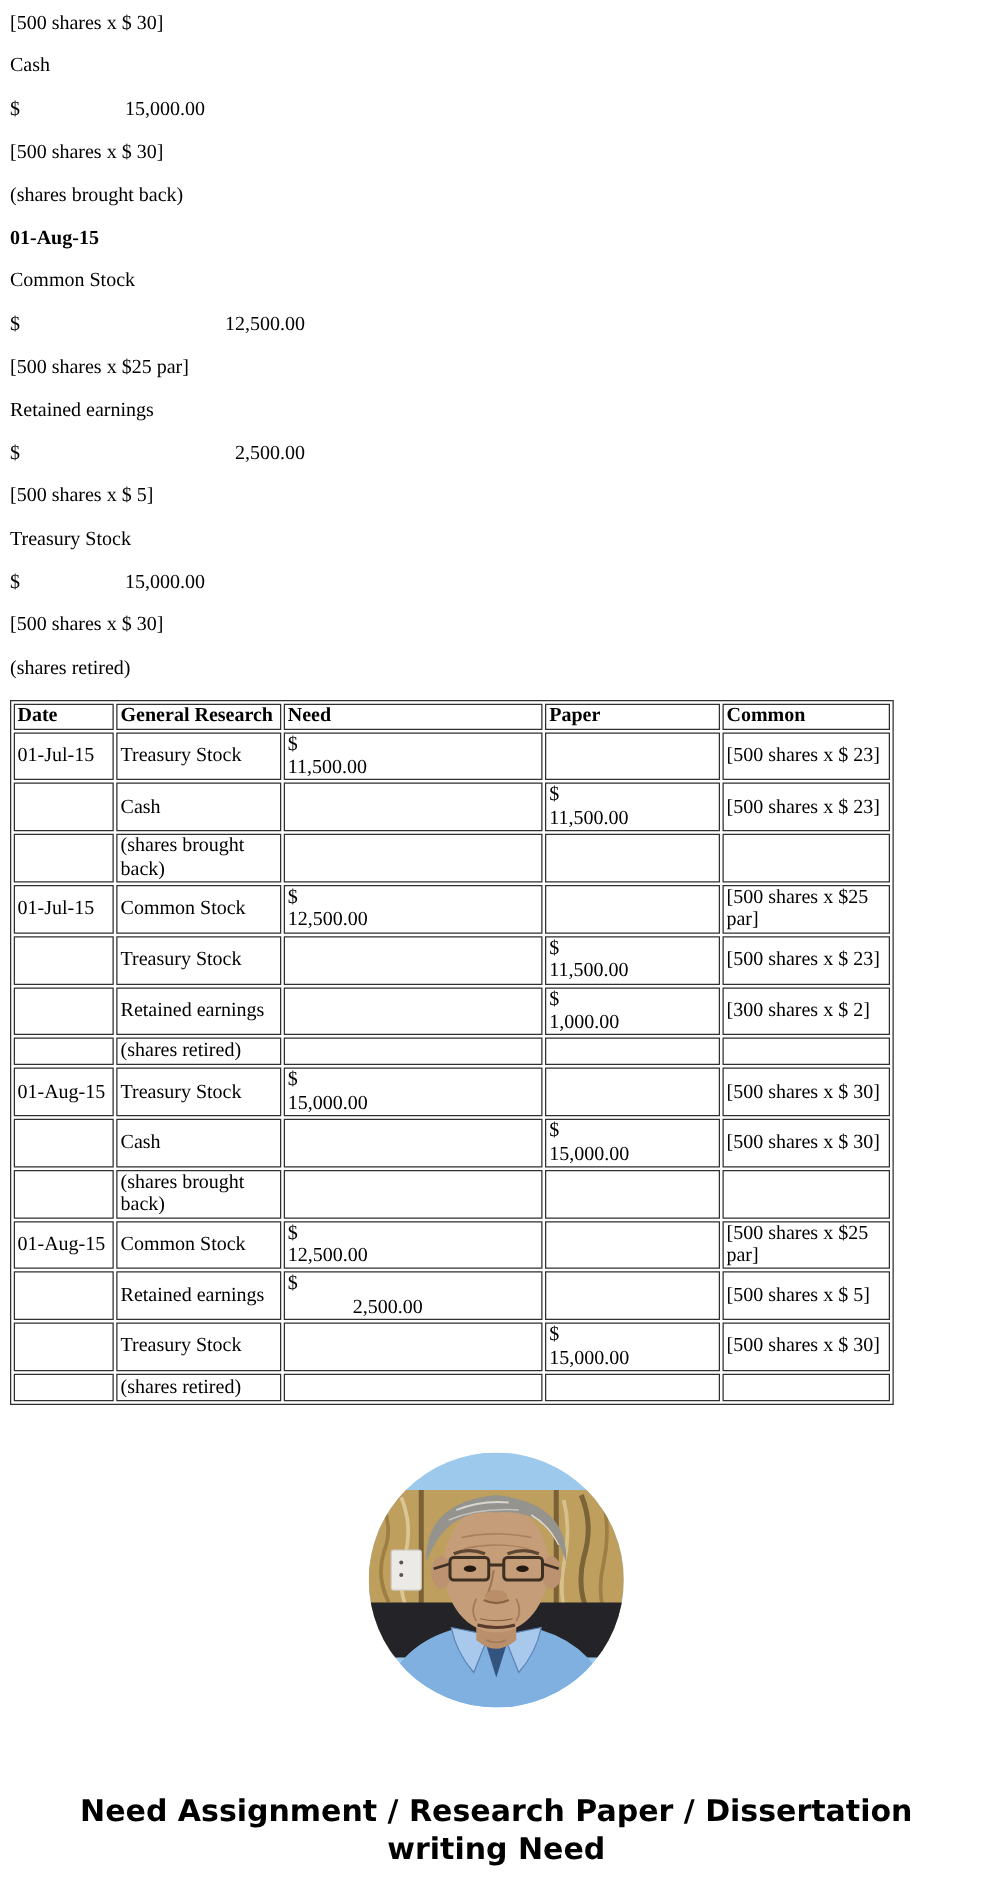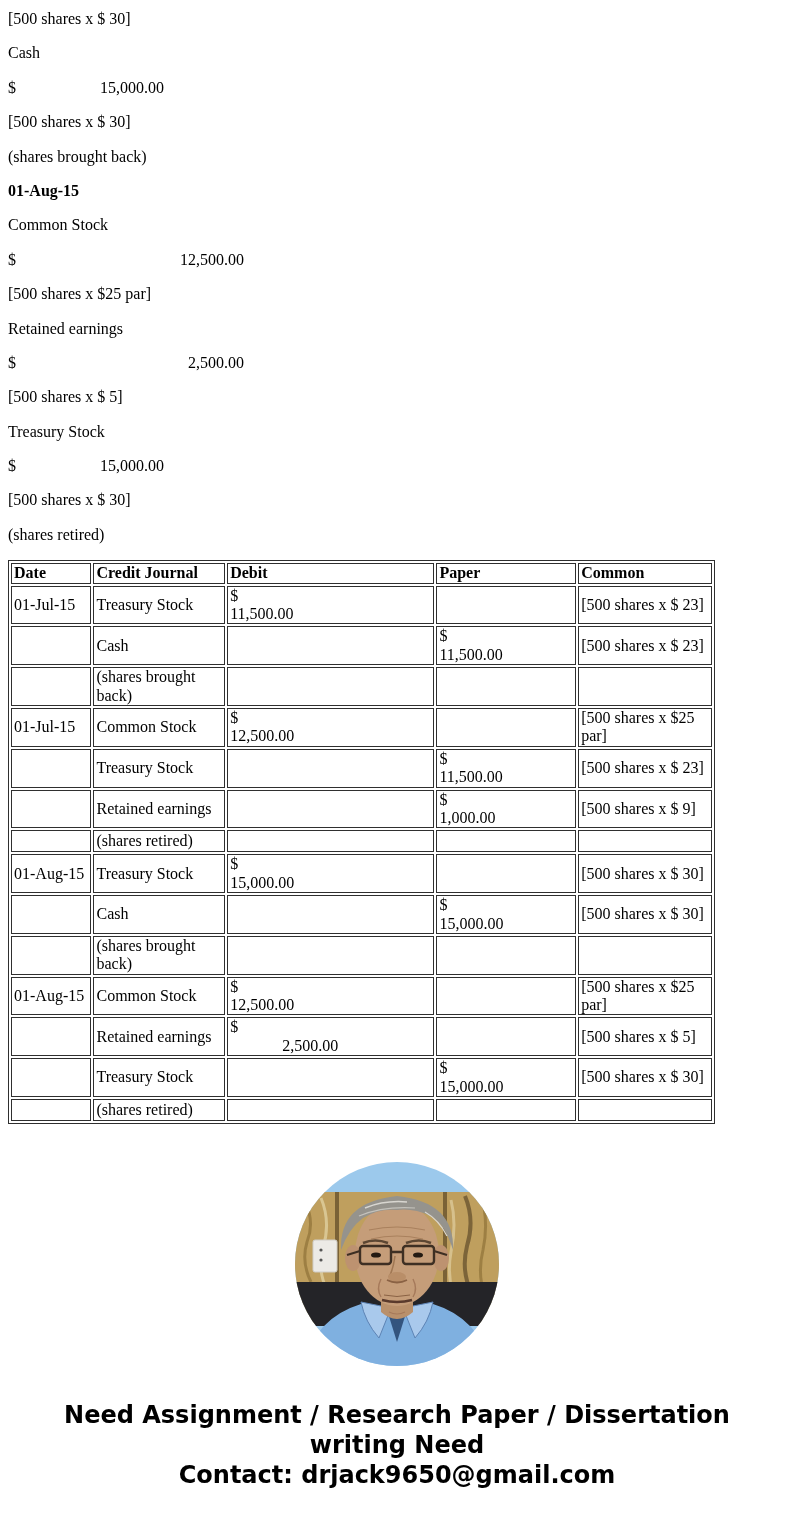--- a/index.html
+++ b/index.html
@@ -50,21 +50,21 @@
   .col-working { width: 133px; }
   table.journal td { height: 20px; }
 
   .photo-wrap {
     margin-top: 38px;
     text-align: center;
   }
   .photo-wrap svg { display: block; margin: 0 auto; }
 
   .footer-banner {
-    margin-top: 34px;
+    margin-top: 68px;
     text-align: center;
     font-family: "DejaVu Sans", sans-serif;
     font-weight: bold;
     font-size: 24px;
     line-height: 30px;
   }
 </style>
 </head>
 <body>
 
@@ -91,22 +91,22 @@
     <colgroup>
       <col class="col-date">
         <col class="col-journal">
         <col class="col-debit">
         <col class="col-credit">
         <col class="col-working">
     </colgroup>
     <tbody>
         <tr>
       <th>Date</th>
-      <th>Credit Journal</th>
-      <th>Debit</th>
+      <th>General Research</th>
+      <th>Need</th>
       <th>Paper</th>
       <th>Common</th>
     </tr>
     <tr>
       <td class="c-date">01-Jul-15</td>
       <td>Treasury Stock</td>
       <td>$
 11,500.00</td>
       <td></td>
       <td>[500 shares x $ 23]</td>
@@ -141,21 +141,21 @@
       <td>$
 11,500.00</td>
       <td>[500 shares x $ 23]</td>
     </tr>
     <tr>
       <td class="c-date"></td>
       <td>Retained earnings</td>
       <td></td>
       <td>$
 1,000.00</td>
-      <td>[500 shares x $ 9]</td>
+      <td>[300 shares x $ 2]</td>
     </tr>
     <tr>
       <td class="c-date"></td>
       <td>(shares retired)</td>
       <td></td>
       <td></td>
       <td></td>
     </tr>
     <tr>
       <td class="c-date">01-Aug-15</td>
@@ -281,16 +281,15 @@
         <path d="M89,133 Q102,136 115,133" stroke="#8a6244" stroke-width="1" fill="none"></path>
         <path d="M87,138 Q102,142 117,138" stroke="#5a3a2c" stroke-width="2.4" fill="none"></path>
         <path d="M94,150 Q102,154 110,150" stroke="#a5795a" stroke-width="1.2" fill="none"></path>
       </g>
     </svg>
   </div>
 
   <div class="footer-banner">
     <span>Need Assignment / Research Paper / Dissertation</span><br>
     <span>writing Need</span><br>
-    <span>Contact: drjack9650@gmail.com</span>
   </div>
 
 </div>
 
 </body></html>

